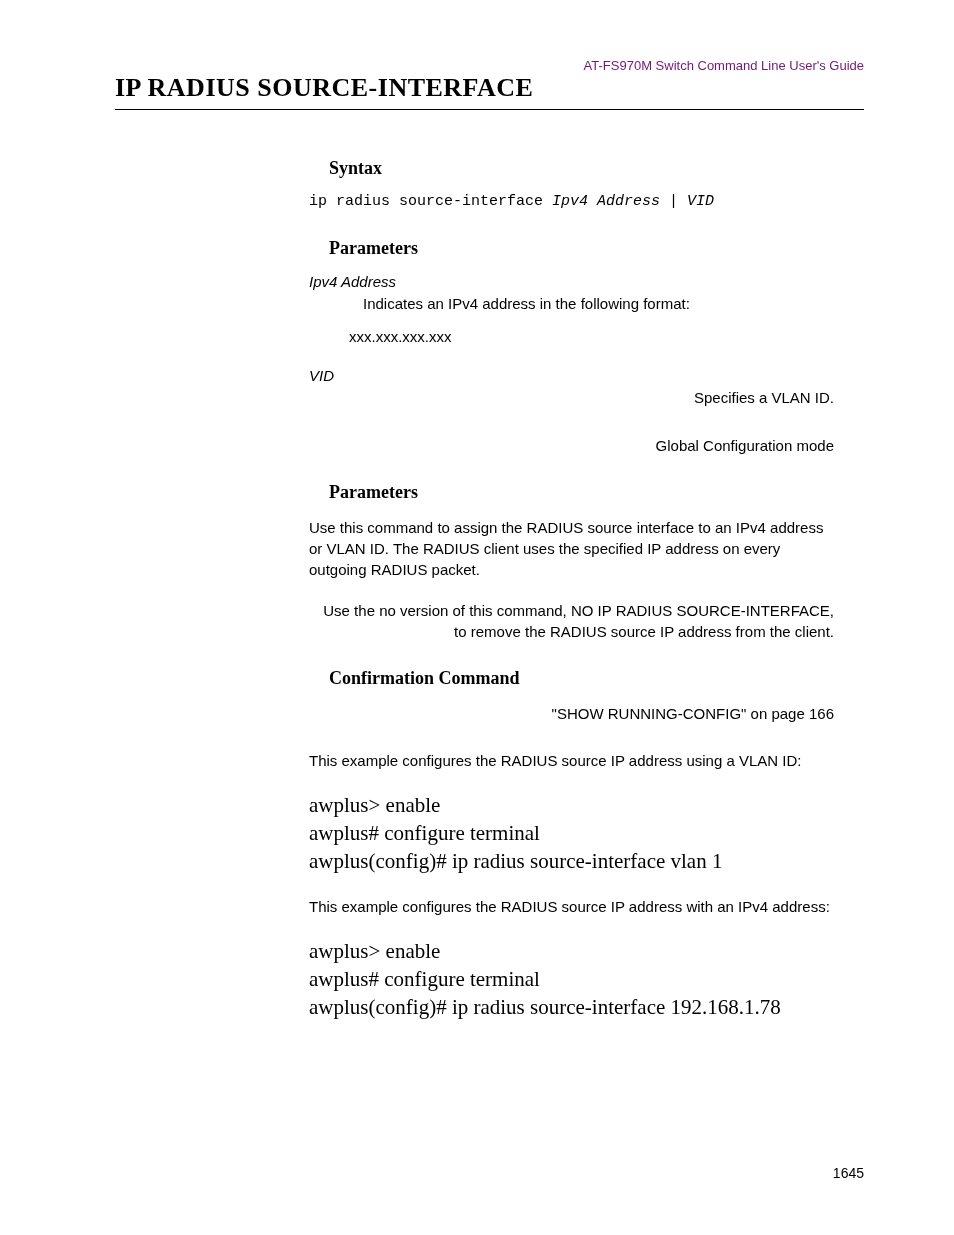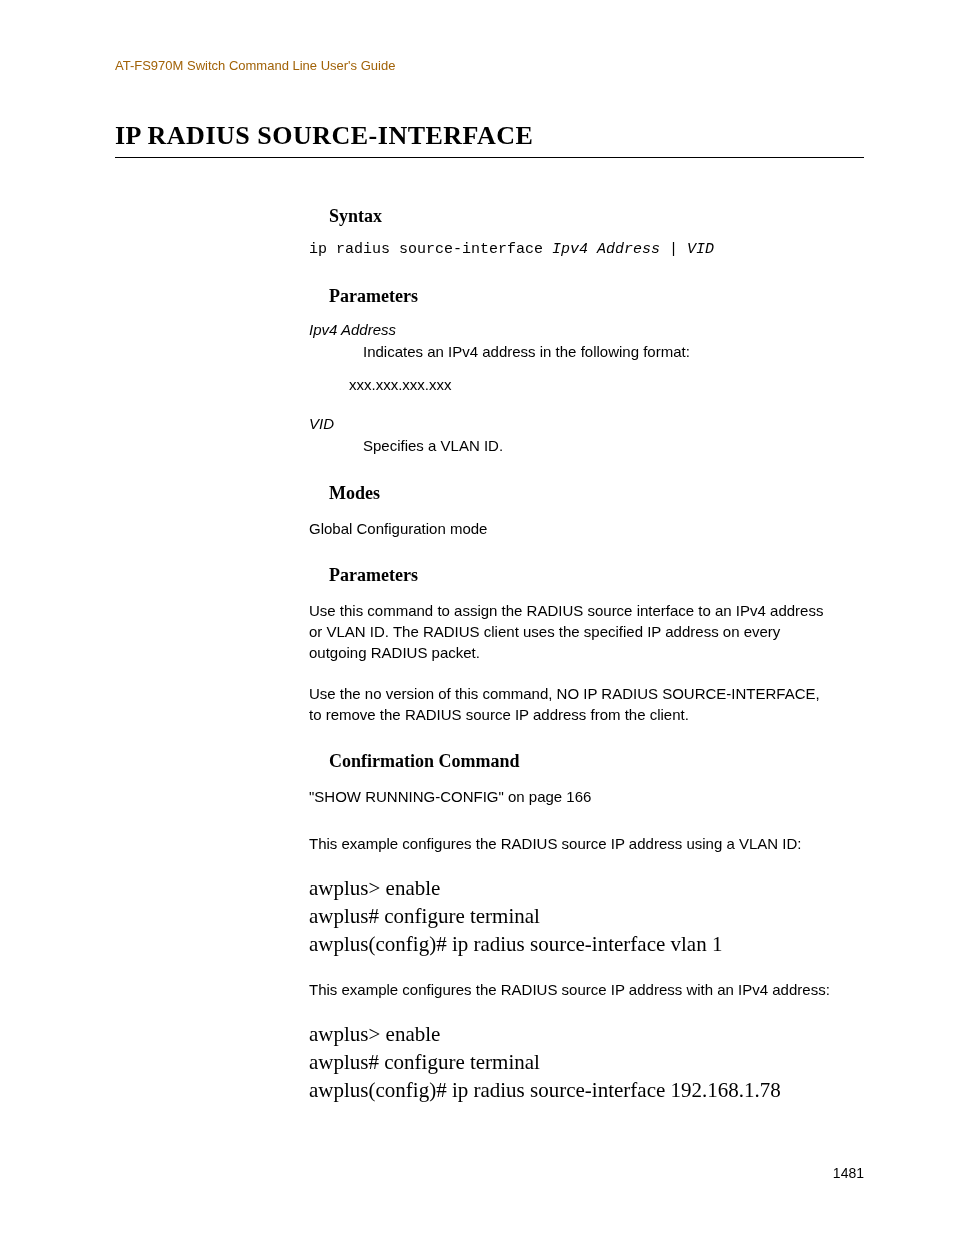--- a/index.html
+++ b/index.html
@@ -9,24 +9,23 @@
     }
     body {
       width: 954px;
       height: 1235px;
       background: #ffffff;
       font-family: Arial, Helvetica, sans-serif;
       position: relative;
       padding: 58px 90px 0 115px;
     }
     .header-text {
-      text-align: left;
+      text-align: right;
       font-size: 13px;
-      color: #a16207;
-      margin-bottom: 48px;
+      color: #701a75;
     }
     .main-title {
       font-family: 'Times New Roman', Times, serif;
       font-size: 26px;
       font-weight: bold;
       letter-spacing: 0.5px;
       border-bottom: 1px solid #000;
       padding-bottom: 6px;
       margin-bottom: 48px;
     }
@@ -81,20 +80,21 @@
       margin-bottom: 20px;
     }
     .page-number {
       position: absolute;
       bottom: 54px;
       right: 90px;
       font-size: 14px;
     }
     .mb-med {
       margin-bottom: 26px;
+      text-align: right;
     }
   </style>
 </head>
 <body>
 
 <div class="header-text">AT-FS970M Switch Command Line User's Guide</div>
 
 <h1 class="main-title">IP RADIUS SOURCE-INTERFACE</h1>
 
 <div class="content">
@@ -104,34 +104,33 @@
     <span class="syntax-cmd">ip radius source-interface </span><span class="syntax-param">Ipv4 Address</span><span class="syntax-cmd"> | </span><span class="syntax-param">VID</span>
   </div>
 
   <h2 class="section-heading">Parameters</h2>
   <div class="param-name">Ipv4 Address</div>
   <div class="param-desc">Indicates an IPv4 address in the following format:</div>
   <div class="param-format">xxx.xxx.xxx.xxx</div>
   <div class="param-name">VID</div>
   <div class="param-desc mb-med">Specifies a VLAN ID.</div>
 
-  <h2 class="section-heading">Modes</h2>
   <div class="body-text mb-med">Global Configuration mode</div>
 
   <h2 class="section-heading">Parameters</h2>
   <div class="body-text">Use this command to assign the RADIUS source interface to an IPv4 address or VLAN ID. The RADIUS client uses the specified IP address on every outgoing RADIUS packet.</div>
   <div class="body-text mb-med">Use the no version of this command, NO IP RADIUS SOURCE-INTERFACE, to remove the RADIUS source IP address from the client.</div>
 
   <h2 class="section-heading">Confirmation Command</h2>
   <div class="body-text mb-med">"SHOW RUNNING-CONFIG" on page 166</div>
 
   <div class="body-text">This example configures the RADIUS source IP address using a VLAN ID:</div>
   <div class="code-block">awplus&gt; enable
 awplus# configure terminal
 awplus(config)# ip radius source-interface vlan 1</div>
   <div class="body-text">This example configures the RADIUS source IP address with an IPv4 address:</div>
   <div class="code-block">awplus&gt; enable
 awplus# configure terminal
 awplus(config)# ip radius source-interface 192.168.1.78</div>
 
 </div>
 
-<div class="page-number">1481</div>
+<div class="page-number">1645</div>
 
 </body></html>

